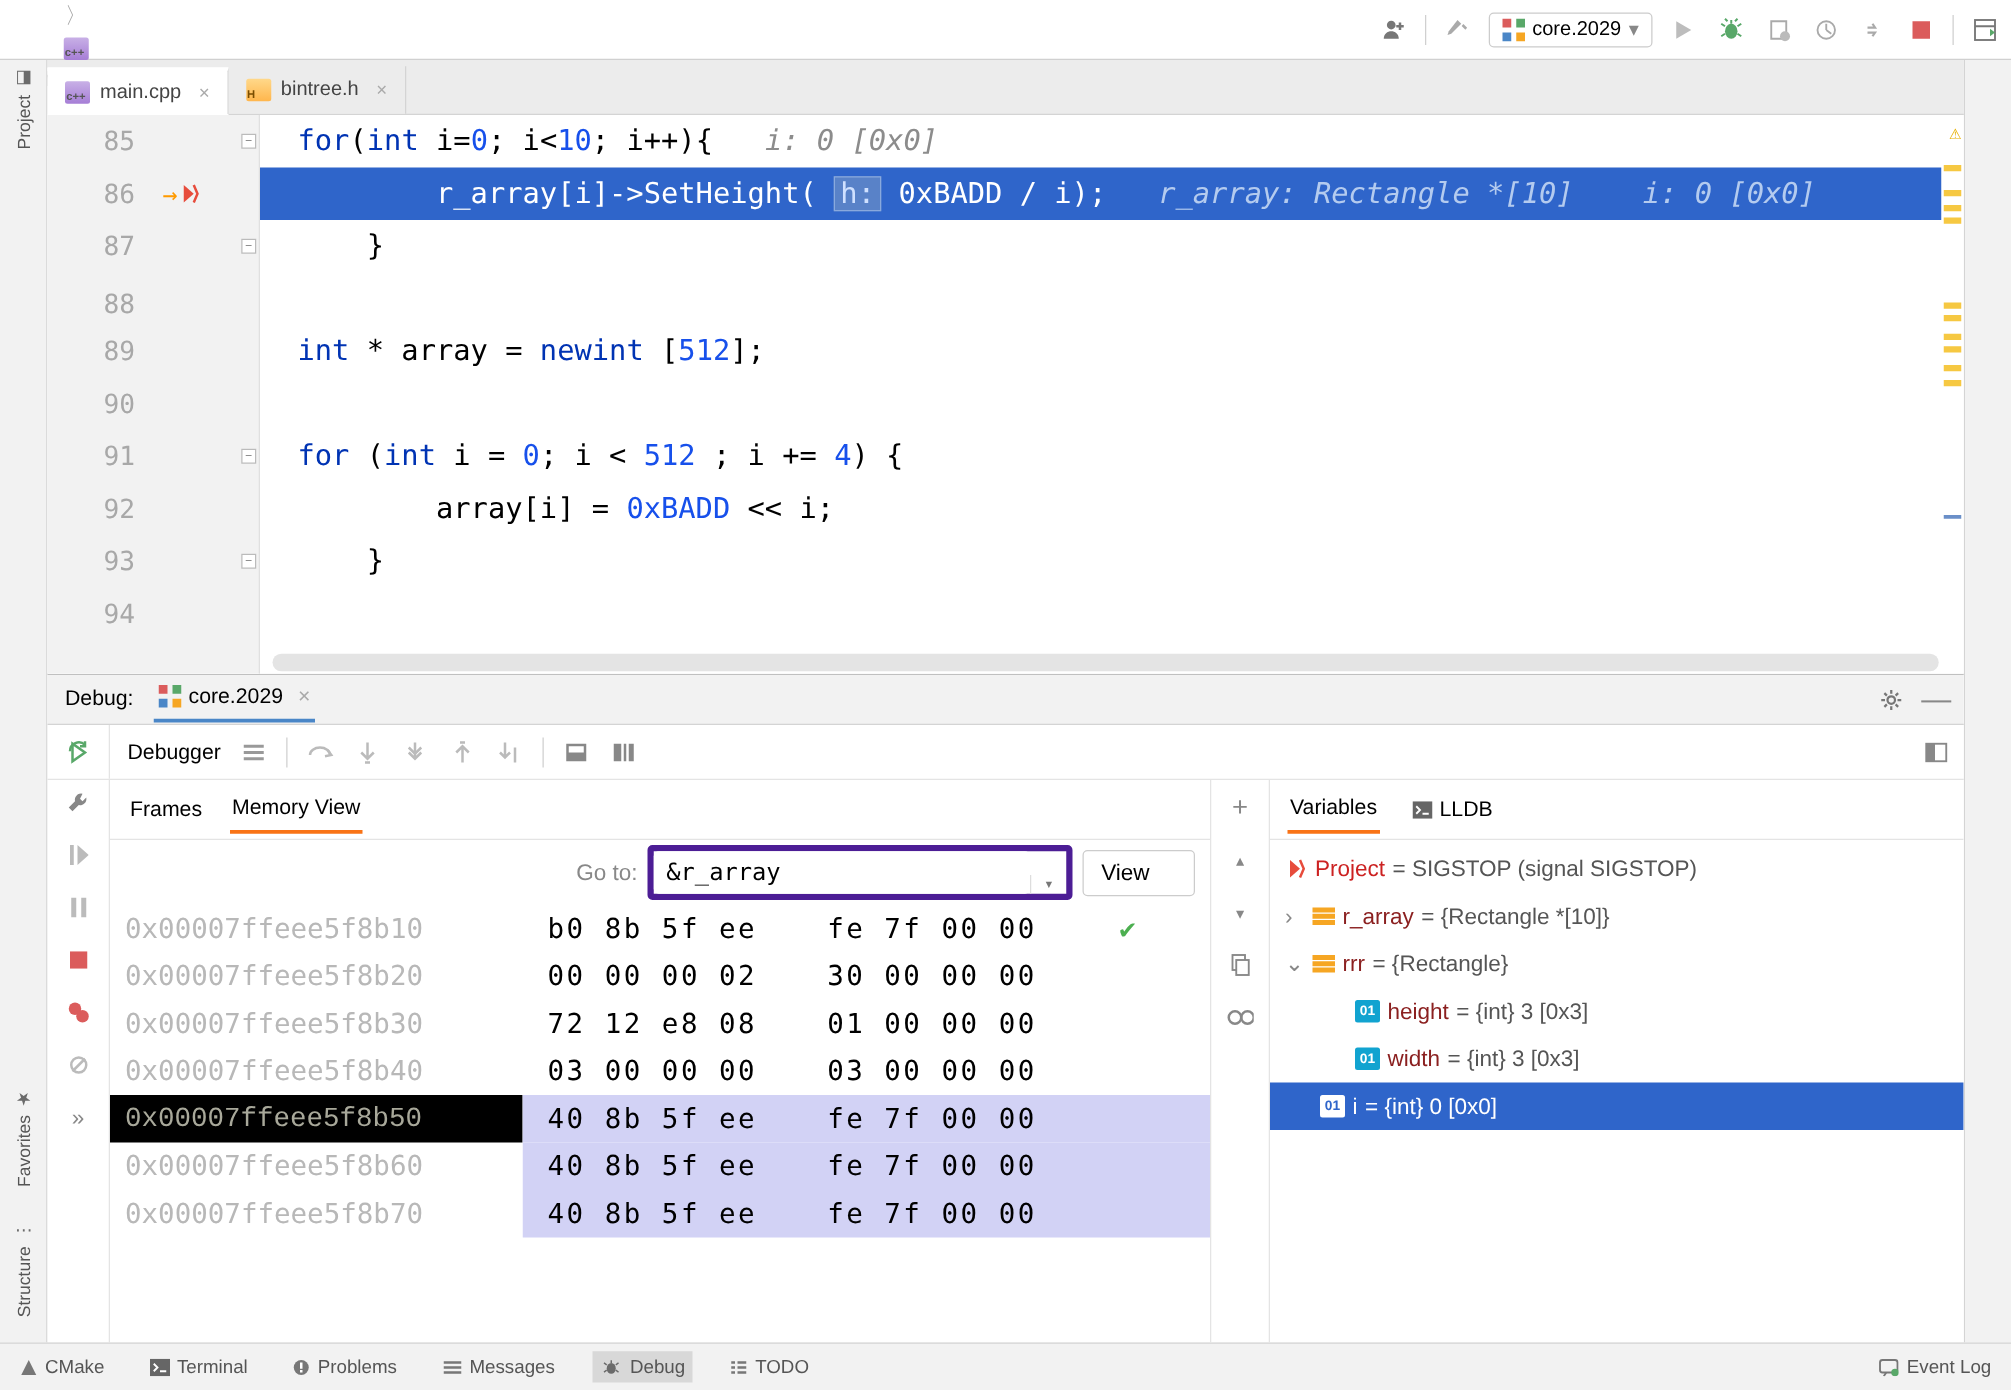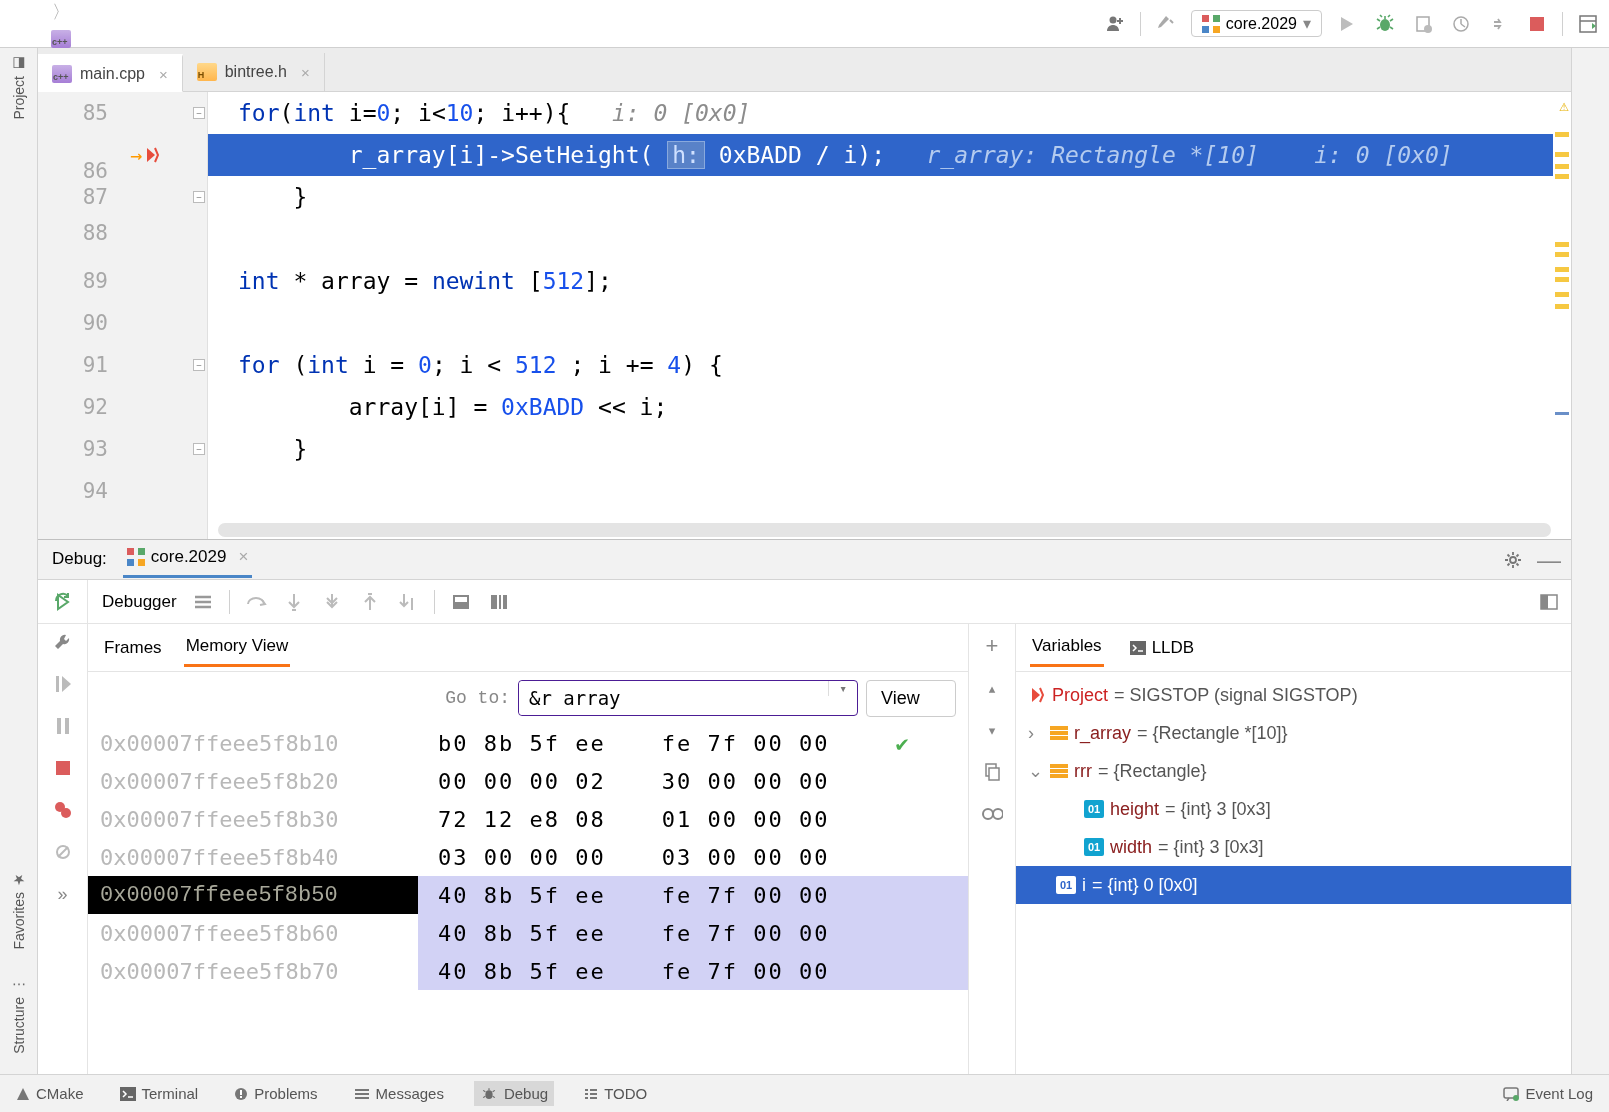--- a/index.html
+++ b/index.html
@@ -60,23 +60,23 @@
 .ticon { width: 24px; height: 24px; display: flex; align-items: center; justify-content: center; color: #888; }
 .sep2 { width: 1px; height: 24px; background: #d0d0d0; }
 
 .dpbody { flex: 1; display: flex; overflow: hidden; }
 .stepcol { width: 50px; border-right: 1px solid #e4e4e4; display: flex; flex-direction: column; align-items: center; padding-top: 6px; gap: 18px; }
 .memcol { width: 880px; display: flex; flex-direction: column; overflow: hidden; }
 .memhdr { height: 48px; display: flex; align-items: center; border-bottom: 1px solid #e4e4e4; padding: 0 14px; gap: 20px; font-size: 17px; }
 .memtab { padding: 8px 2px; }
 .memtab.active { border-bottom: 3px solid #f97316; }
 .memgoto { height: 52px; display: flex; align-items: center; padding: 0 12px; gap: 8px; }
-.memgoto label { font-size: 18px; color: #888; margin-left: auto; font-family: Liberation Mono, monospace; }
+.memgoto label { font-size: 18px; color: #888; margin-left: auto; }
 .memgoto select, .memgoto input { font-size: 19px; padding: 6px 10px; border: 1px solid #ccc; border-radius: 4px; font-family: inherit; }
-.addrcombo { width: 340px; display: flex; align-items: flex-start; border: 1px solid #4c1d95; border-radius: 4px; }
+.addrcombo { width: 340px; display: flex; align-items: flex-end; border: 5px solid #4c1d95; border-radius: 4px; }
 .addrcombo input { border: none; flex: 1; outline: none; }
 .addrcombo .dd { padding: 0 10px; color: #777; border-left: 1px solid #ddd; }
 .viewbtn { border: 1px solid #ccc; border-radius: 4px; padding: 7px 14px; font-size: 18px; background: #fff; }
 .memtable { flex: 1; display: flex; overflow: hidden; font-size: 22px; }
 .addrcol2 { width: 330px; }
 .addrrow { height: 38px; display: flex; align-items: center; padding-left: 12px; color: #b8b8b8; }
 .addrrow.sel { background: #000000; color: #a8a89a; font-family: Liberation Mono, monospace; }
 .hexcol { flex: 1; overflow: hidden; }
 .hexrow { height: 38px; display: flex; align-items: center; padding-left: 20px; gap: 56px; letter-spacing: 2px; }
 .hexrow.sel { background: #d2d2f5; }
@@ -218,31 +218,31 @@
         <span class="ficon-h">H</span>
         <span>bintree.h</span>
         <span class="close">×</span>
       </div>
   </div>
 
   <div class="editor mono">
     <div class="gutter">
         <div class="ln mono" style="top: 0px;">85</div>
         <div class="fold" style="top: 15px;">−</div>
-        <div class="ln mono" style="top: 58px; text-align: right;">86</div>
+        <div class="ln mono" style="top: 42px; text-align: right;">86</div>
         <div class="gicon" style="top: 42px;">
           <span style="color:#ff9a00;font-size:20px">→</span>
           <svg width="16" height="18">
             <path d="M3 2l8 7-8 7z" fill="#e74c3c"></path>
             <path d="M11 2l3 7-3 7" fill="none" stroke="#e74c3c" stroke-width="2"></path>
           </svg>
         </div>
         <div class="ln mono" style="top: 84px;">87</div>
         <div class="fold" style="top: 99px;">−</div>
-        <div class="ln mono" style="top: 120px;">88</div>
+        <div class="ln mono" style="top: 130px;">88</div>
         <div class="ln mono" style="top: 168px;">89</div>
         <div class="ln mono" style="top: 210px;">90</div>
         <div class="ln mono" style="top: 252px;">91</div>
         <div class="fold" style="top: 267px;">−</div>
         <div class="ln mono" style="top: 294px;">92</div>
         <div class="ln mono" style="top: 336px;">93</div>
         <div class="fold" style="top: 351px;">−</div>
         <div class="ln mono" style="top: 378px;">94</div>
       </div>
     <div id="lines"></div>

